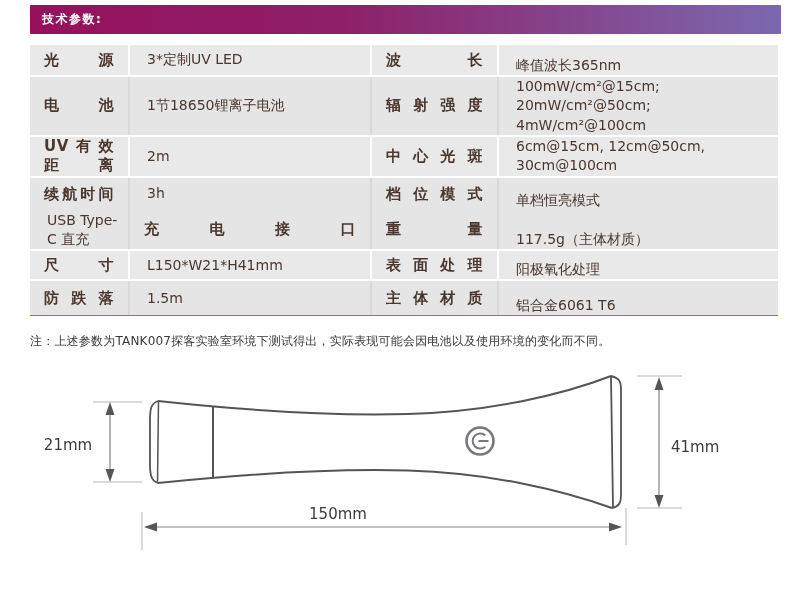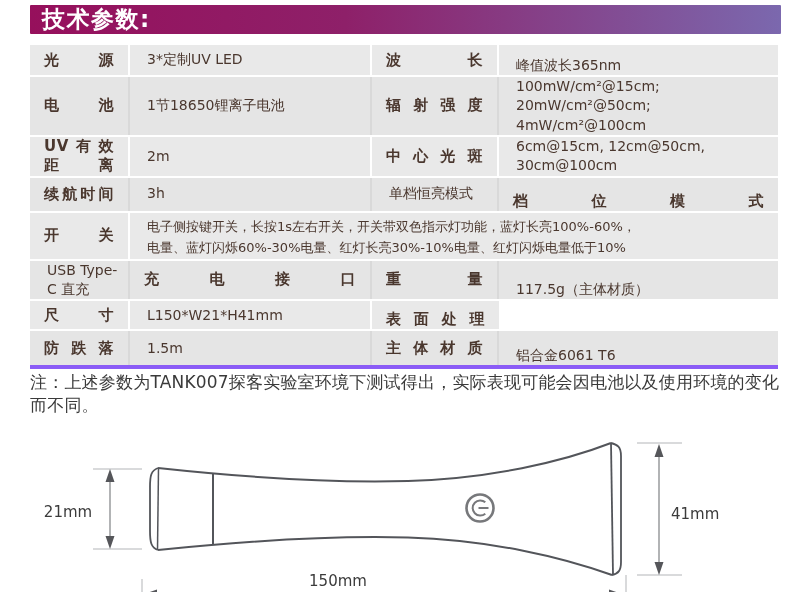--- a/index.html
+++ b/index.html
@@ -6,44 +6,44 @@
   html,body { width:790px; height:592px; background:#fff; overflow:hidden;
               font-family:"DejaVu Sans","Liberation Sans",sans-serif; }
 
   
   .hdr-bar{
     margin:5px 9px 0 30px; height:29px; width:751px;
     background:linear-gradient(90deg,#96105C 0%,#8E2069 42%,#7B68AE 100%);
     display:flex; align-items:center; border-radius:1px;
   }
   .hdr-bar .title{
-    color:#fff; font-weight:bold; font-size:23px; letter-spacing:1.5px;
+    color:#fff; font-weight:bold; font-size:12px; letter-spacing:1.5px;
     padding-left:12px;
   }
 
   
-  .spec{ margin:9px 0 0 30px; width:748px; border-bottom:4px solid #8b5cf6; }
+  .spec{ margin:9px 0 0 30px; width:748px; border-bottom:1px solid #8b5cf6; }
   .row{ display:grid; grid-template-columns:100px 242px 127px 279px; }
   .r0{min-height:34px}.r1{min-height:42px}.r2{min-height:40px}.r3{min-height:33px}
   .r4{min-height:50px}.r5{min-height:33px}.r6{min-height:32px}.r7{min-height:34px}
   .c{ display:flex; flex-direction:column; justify-content:center; align-items:flex-start; }
   .row.g .c{ background:#E9E9E9; border-right:2px solid #fff; border-top:2px solid #fff; border-bottom:2px solid #fff; }
   .row.w .c{ background:#e5e5e5; border-right:2px solid #D9D9D9; }
   .row .c:last-child{ border-right:none;justify-content:flex-end; }
   .lbl{ padding:0 14px; }
   .lbl .j{ display:block; width:100%; text-align:justify; text-align-last:justify;
            font-weight:bold; font-size:15px; color:#4A372E; letter-spacing:0.5px; }
   .val{ padding-left:17px; padding-right:8px; font-size:14px; color:#4A372E; }
   .val .ln{ display:block; line-height:1.38; }
   .span3{ grid-column:2 / 5; }
   .switch-txt{ font-size:13px; }
   .switch-txt .ln{ line-height:1.6; }
 
   
-  .note{ margin:2px 0 0 30px; font-size:17px; color:#3A3A3A; letter-spacing:0.2px; }
+  .note{ margin:17px 0 0 30px; font-size:12px; color:#3A3A3A; letter-spacing:0.2px; }
 
   
   .drawing{ position:relative; width:790px; height:212px; margin-top:12px; }
   .drawing svg{ position:absolute; left:0; top:0; }
   text{ font-family:"DejaVu Sans","Liberation Sans",sans-serif; font-size:15px; fill:#3B3B3B; }
 </style>
 </head>
 <body>
 
 <div class="hdr-bar">
@@ -99,37 +99,28 @@
     </div>
   </div>
 
   <div class="row w r3">
     <div class="c lbl">
         <span class="j">续航时间</span>
       </div>
     <div class="c val">
         <span class="ln">3h</span>
       </div>
+    <div class="c lbl">
+        <span class="j">档位模式</span>
+      </div>
     <div class="c val">
         <span class="ln">单档恒亮模式</span>
       </div>
-    <div class="c lbl">
-        <span class="j">档位模式</span>
-      </div>
-  </div>
-
-  <div class="row g r4">
-    <div class="c lbl">
-        <span class="j">开关</span>
-      </div>
-    <div class="c val span3 switch-txt">
-      <span class="ln">电子侧按键开关，长按1s左右开关，开关带双色指示灯功能，蓝灯长亮100%-60%，</span>
-      <span class="ln">电量、蓝灯闪烁60%-30%电量、红灯长亮30%-10%电量、红灯闪烁电量低于10%</span>
-    </div>
-  </div>
+  </div>
+
 
   <div class="row w r5">
     <div class="c val">
         <span class="ln">USB Type-C 直充</span>
       </div>
     <div class="c lbl">
         <span class="j">充电接口</span>
       </div>
     <div class="c lbl">
         <span class="j">重量</span>
@@ -141,20 +132,23 @@
 
   <div class="row g r6">
     <div class="c lbl">
         <span class="j">尺寸</span>
       </div>
     <div class="c val">
         <span class="ln">L150*W21*H41mm</span>
       </div>
     <div class="c lbl">
         <span class="j">表面处理</span>
+      </div>
+    <div class="c val">
+        <span class="ln">阳极氧化处理</span>
       </div>
   </div>
 
   <div class="row w r7">
     <div class="c lbl">
         <span class="j">防跌落</span>
       </div>
     <div class="c val">
         <span class="ln">1.5m</span>
       </div>

